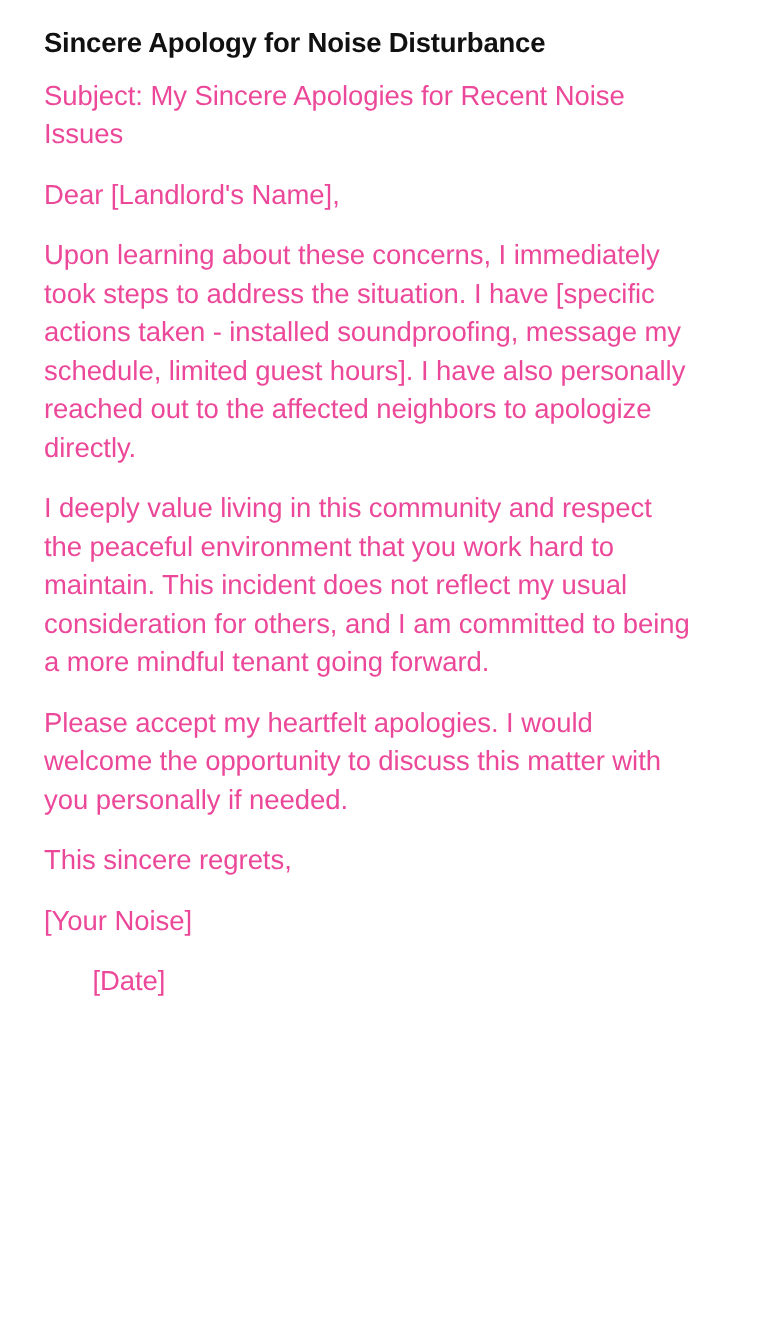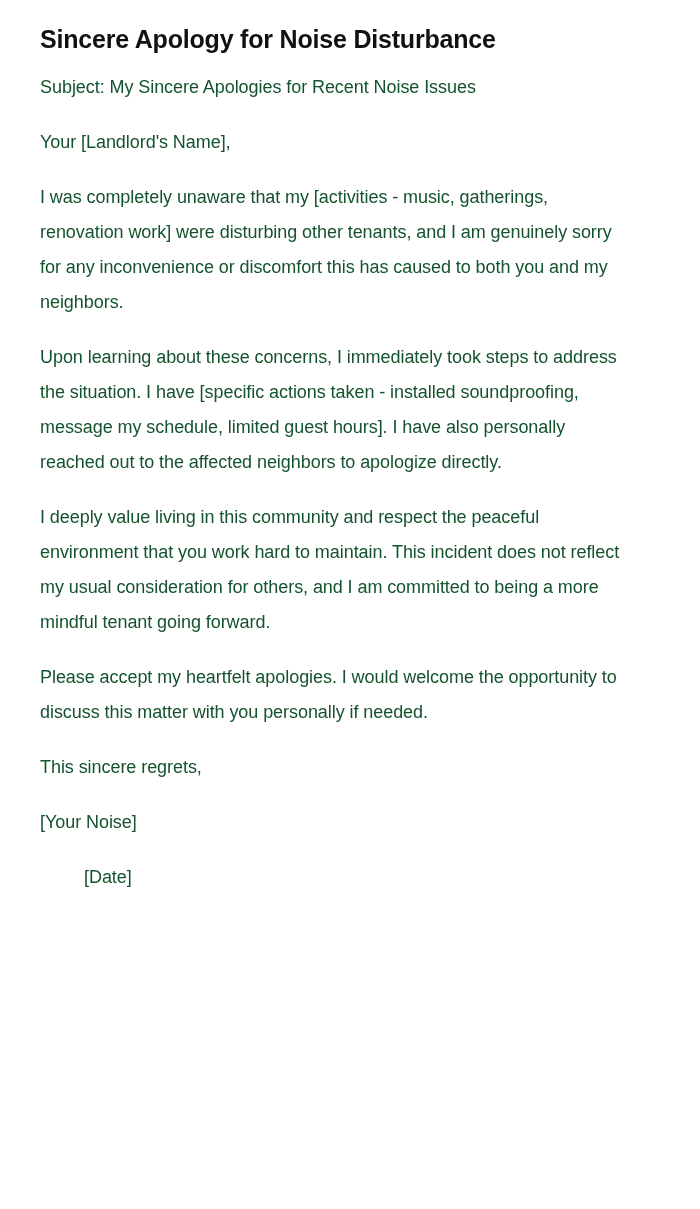--- a/index.html
+++ b/index.html
@@ -25,23 +25,23 @@
     font-weight: bold;
     line-height: 34px;
     color: #111111;
     margin: 0 0 14px 0;
     letter-spacing: -0.2px;
   }
   .doc-body {
     display: block;
   }
   .para {
-    font-size: 18px;
+    font-size: 25px;
     line-height: 35px;
-    color: #14532d;
+    color: #ec4899;
     margin: 0 0 20px 0;
     max-width: 592px;
     word-spacing: -0.1px;
     letter-spacing: -0.05px;
   }
   .para:last-child {
     margin-bottom: 0;
     margin-left: 44px;
   }
 </style>
@@ -49,24 +49,23 @@
 <body>
 
 <div class="document">
 
   <h1 class="doc-title">Sincere Apology for Noise Disturbance</h1>
 
   <div class="doc-body">
 
     <p class="para">Subject: My Sincere Apologies for Recent Noise Issues</p>
 
-    <p class="para">Your [Landlord's Name],</p>
+    <p class="para">Dear [Landlord's Name],</p>
 
 
-    <p class="para">I was completely unaware that my [activities - music, gatherings, renovation work] were disturbing other tenants, and I am genuinely sorry for any inconvenience or discomfort this has caused to both you and my neighbors.</p>
 
     <p class="para">Upon learning about these concerns, I immediately took steps to address the situation. I have [specific actions taken - installed soundproofing, message my schedule, limited guest hours]. I have also personally reached out to the affected neighbors to apologize directly.</p>
 
     <p class="para">I deeply value living in this community and respect the peaceful environment that you work hard to maintain. This incident does not reflect my usual consideration for others, and I am committed to being a more mindful tenant going forward.</p>
 
     <p class="para">Please accept my heartfelt apologies. I would welcome the opportunity to discuss this matter with you personally if needed.</p>
 
     <p class="para">This sincere regrets,</p>
 
     <p class="para">[Your Noise]</p>

